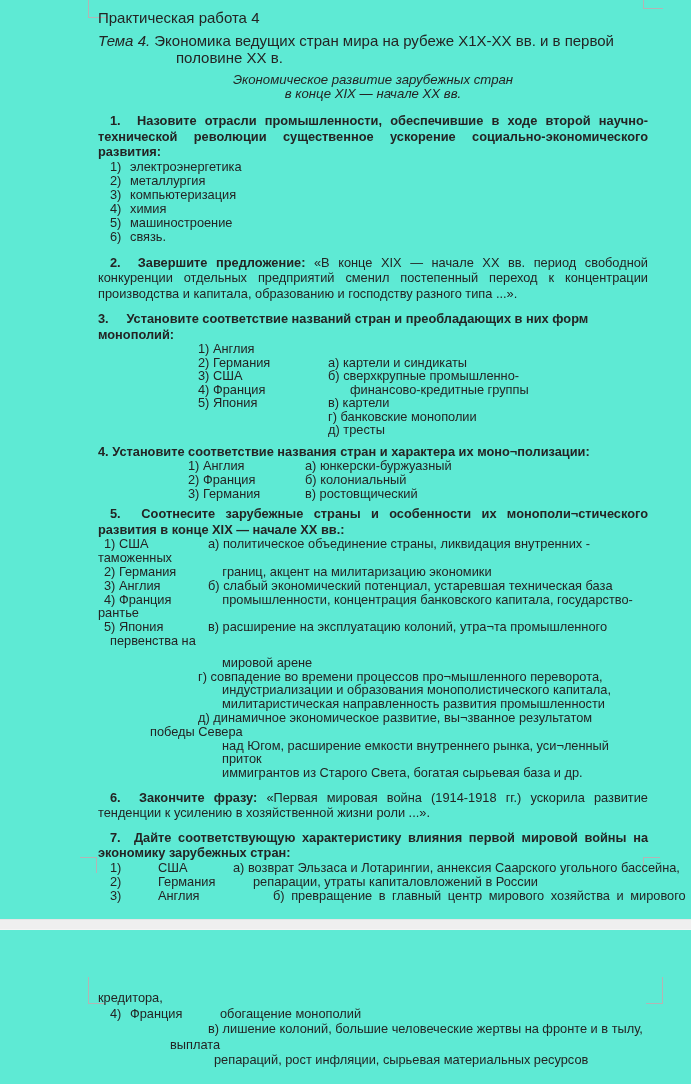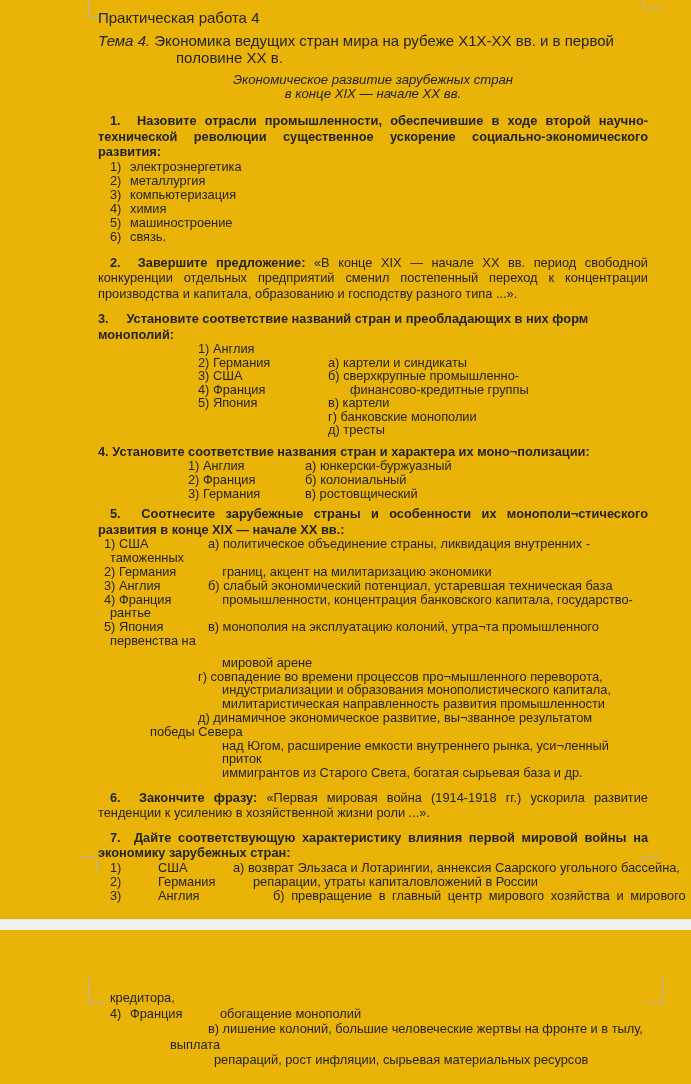--- a/index.html
+++ b/index.html
@@ -1,19 +1,19 @@
 <!DOCTYPE html>
 <html><head>
 <meta charset="utf-8">
 <style>
   html,body{margin:0;padding:0;background:#ffffff;}
   .canvas{
     position:relative;
     width:691px;height:1084px;
-    background:#eab308;
+    background:#5eead4;
     font-family:"Liberation Sans","DejaVu Sans",sans-serif;
     color:#242424;
     overflow:hidden;
   }
   .text-area{position:absolute;left:98px;top:0;width:550px;}
   .p2-area{position:absolute;left:98px;top:990px;width:560px;}
 
   .title{font-size:15px;line-height:17px;margin-top:9px;}
   .theme{margin-top:6px;font-size:15px;line-height:17px;}
   .theme .lbl{font-style:italic;}
@@ -39,21 +39,21 @@
   .q3 .c-left{margin-left:100px;width:130px;flex:none;}
   .q4 .mrow{line-height:13.8px;}
   .q4 .c-left{margin-left:90px;width:117px;flex:none;}
   .c-right{flex:1;}
   .r-ind{padding-left:22px;}
 
   .q5rows{font-size:12.8px;}
   .q5rows .mrow{line-height:13.8px;}
   .q5rows .c-left{margin-left:6px;width:104px;flex:none;}
   .ln{font-size:12.8px;line-height:13.8px;}
-  .ind-0{margin-left:12px;}
+  .ind-0{margin-left:0;}
   .ind-list{margin-left:12px;}
   .ind-col2{margin-left:100px;}
   .ind-col2b{margin-left:124px;}
   .ind-mid{margin-left:52px;}
   .gap-top{margin-top:8px;}
 
   .q7rows{font-size:12.8px;}
   .q7row{display:flex;line-height:14px;}
   .q7row .num{margin-left:12px;width:20px;flex:none;}
   .q7row .country{width:66px;flex:none;margin-left:28px;}
@@ -201,21 +201,21 @@
           <span class="c-left">3) Англия</span>
           <span class="c-right">б) слабый экономический потенциал, устаревшая техническая база</span>
         </div>
       <div class="mrow">
           <span class="c-left">4) Франция</span>
           <span class="c-right">&nbsp;&nbsp;&nbsp;&nbsp;промышленности, концентрация банковского капитала, государство-</span>
         </div>
       <div class="ln ind-0">рантье</div>
       <div class="mrow">
           <span class="c-left">5) Япония</span>
-          <span class="c-right">в) монополия на эксплуатацию колоний, утра¬та промышленного</span>
+          <span class="c-right">в) расширение на эксплуатацию колоний, утра¬та промышленного</span>
         </div>
       <div class="ln ind-list">первенства на</div>
       <div class="ln ind-col2b gap-top">мировой арене</div>
       <div class="ln ind-col2">г)  совпадение во времени процессов про¬мышленного переворота,</div>
       <div class="ln ind-col2b">индустриализации и образования монополистического капитала,</div>
       <div class="ln ind-col2b">милитаристическая направленность развития промышленности</div>
       <div class="ln ind-col2">д)  динамичное экономическое развитие, вы¬званное результатом</div>
       <div class="ln ind-mid">победы Севера</div>
       <div class="ln ind-col2b">над Югом, расширение емкости внутреннего рынка, уси¬ленный приток</div>
       <div class="ln ind-col2b">иммигрантов из Старого Света, богатая сырьевая база и др.</div>

